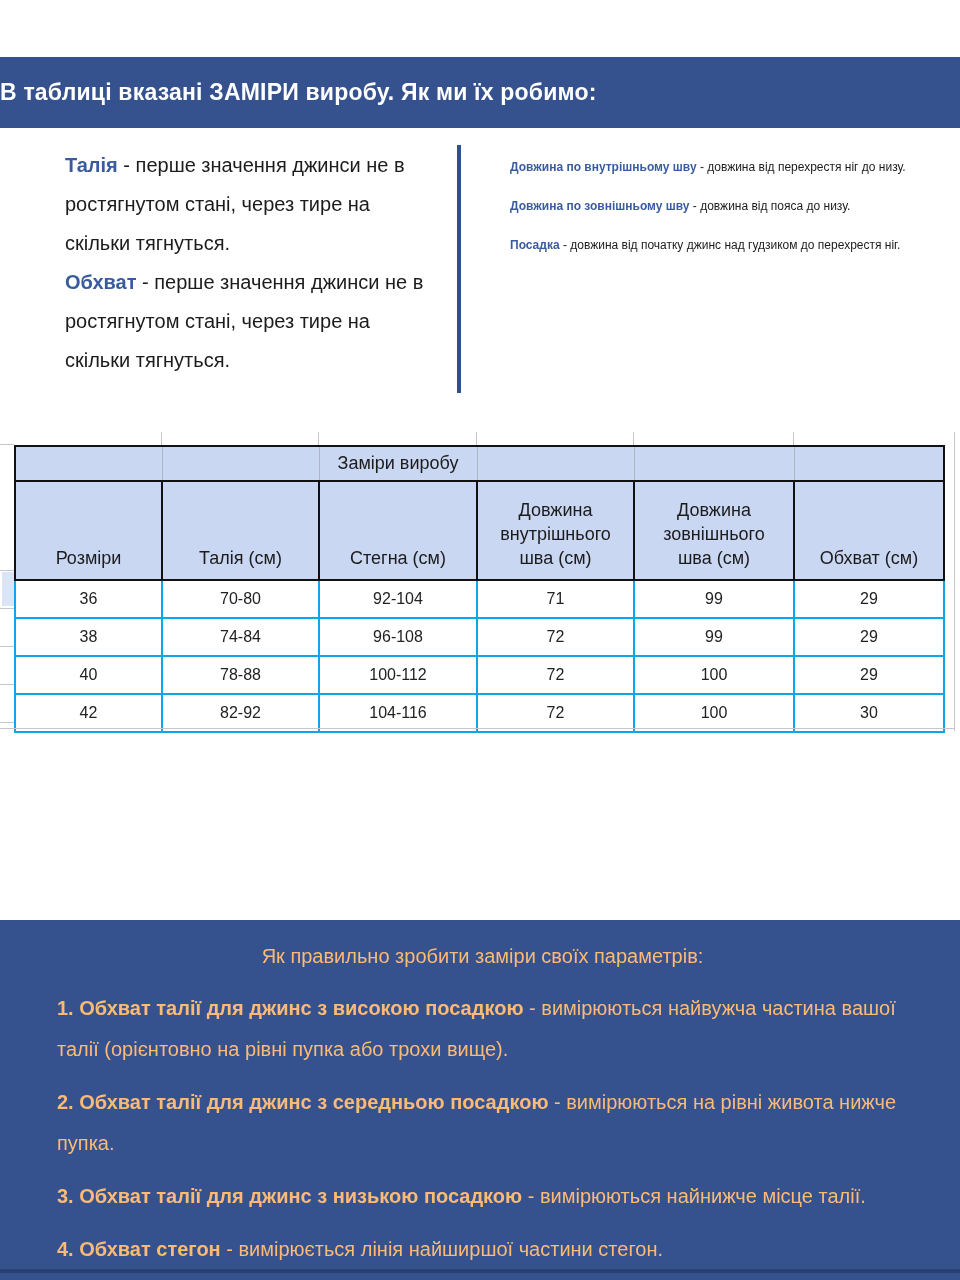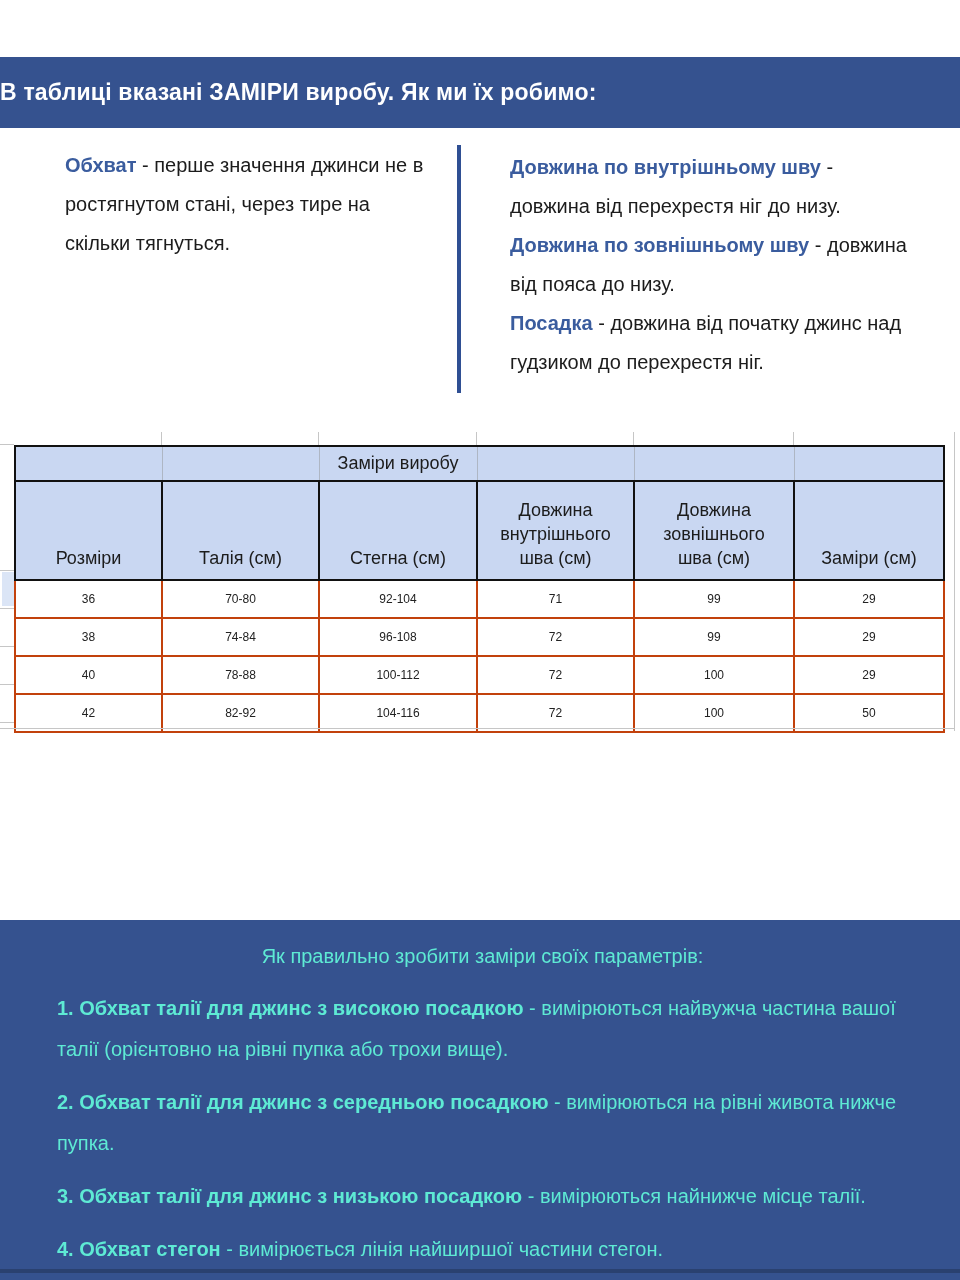--- a/index.html
+++ b/index.html
@@ -13,21 +13,21 @@
   
   .banner {
     position:absolute; left:0; top:57px; width:960px; height:71px;
     background:#35528F; display:flex; align-items:center; justify-content:flex-start;
   }
   .banner-title { color:#ffffff; font-size:23px; font-weight:bold; letter-spacing:0.2px; }
 
   
   .defs { position:absolute; left:0; top:128px; width:960px; height:300px; }
   .defs-left  { position:absolute; left:65px;  top:18px; width:362px; font-size:20px; line-height:39px; }
-  .defs-right { position:absolute; left:510px; top:20px; width:405px; font-size:20px; line-height:39px; }
+  .defs-right { position:absolute; left:510px; top:20px; width:405px; font-size:12px; line-height:39px; }
   .defs p { margin:0; }
   .term { color:#3A5C9E; font-weight:bold; }
   .col-divider {
     position:absolute; left:457px; top:17px; width:4px; height:248px; background:#2F4F93;
   }
 
   
   .table-wrap { position:absolute; left:14px; top:445px; width:929px; }
   table.size-table { border-collapse:collapse; table-layout:fixed; width:929px; }
   table.size-table td, table.size-table th { padding:0 4px; text-align:center; overflow:hidden; }
@@ -41,54 +41,55 @@
   tr.group-row td:first-child { border-left:2px solid #111; }
   tr.group-row td:last-child  { border-right:2px solid #111; }
 
   tr.head-row th {
     height:88px; background:#C9D7F2; font-size:18px; font-weight:normal; color:#1c1c1c;
     border:2px solid #111; vertical-align:bottom; padding-bottom:9px; line-height:24px;
   }
   tr.head-row th .hdr-inner { display:inline-block; max-width:122px; }
 
   tr.data-row td {
-    height:36px; background:#ffffff; font-size:12px; color:#222;
-    border:2px solid #c2410c; vertical-align:middle;
+    height:36px; background:#ffffff; font-size:16px; color:#222;
+    border:2px solid #0ea5e9; vertical-align:middle;
   }
 
   
   .stub { position:absolute; background:#c6c6c6; }
   .stub.v { width:1px; }
   .stub.h { height:1px; }
   .neighbor-cell { position:absolute; background:#dbe5f6; }
 
   
   .instructions {
     position:absolute; left:0; top:920px; width:960px; height:360px;
-    background:#35528F; color:#5eead4; box-sizing:border-box;
+    background:#35528F; color:#fdba74; box-sizing:border-box;
     padding:16px 40px 0 45px; font-size:20px;
   }
   .instr-title { text-align:center; line-height:40px; margin:0 0 2px 0; font-weight:normal; }
   .instructions p.item { margin:12px; line-height:41px; }
   .lead { font-weight:bold; }
   .bottom-edge {
     position:absolute; left:0; top:1269px; width:960px; height:4px; background:#2A4170;
   }
 </style>
 </head>
 <body>
 
 <div class="page">
 
   <div class="banner">
     <div class="banner-title">В таблиці вказані ЗАМІРИ виробу. Як ми їх робимо:</div>
   </div>
 
   <div class="defs">
     <div class="defs-left">
+      <p><span class="term">Талія</span><span> - перше значення джинси не в ростягнутом стані, через тире на скільки тягнуться.</span></p>
       <p><span class="term">Обхват</span><span> - перше значення джинси не в ростягнутом стані, через тире на скільки тягнуться.</span></p>
     </div>
     <div class="col-divider"></div>
     <div class="defs-right">
       <p><span class="term">Довжина по внутрішньому шву</span><span> - довжина від перехрестя ніг до низу.</span></p>
       <p><span class="term">Довжина по зовнішньому шву</span><span> - довжина від пояса до низу.</span></p>
       <p><span class="term">Посадка</span><span> - довжина від початку джинс над гудзиком до перехрестя ніг.</span></p>
     </div>
   </div>
 
@@ -126,21 +127,21 @@
           <td></td>
           <td></td>
           <td></td>
         </tr>
         <tr class="head-row">
           <th><span class="hdr-inner">Розміри</span></th>
           <th><span class="hdr-inner">Талія (см)</span></th>
           <th><span class="hdr-inner">Стегна (см)</span></th>
           <th><span class="hdr-inner">Довжина внутрішнього шва (см)</span></th>
           <th><span class="hdr-inner">Довжина зовнішнього шва (см)</span></th>
-          <th><span class="hdr-inner">Заміри (см)</span></th>
+          <th><span class="hdr-inner">Обхват (см)</span></th>
         </tr>
         <tr class="data-row">
           <td>36</td>
           <td>70-80</td>
           <td>92-104</td>
           <td>71</td>
           <td>99</td>
           <td>29</td>
         </tr>
         <tr class="data-row">
@@ -158,21 +159,21 @@
           <td>72</td>
           <td>100</td>
           <td>29</td>
         </tr>
         <tr class="data-row">
           <td>42</td>
           <td>82-92</td>
           <td>104-116</td>
           <td>72</td>
           <td>100</td>
-          <td>50</td>
+          <td>30</td>
         </tr>
       </tbody>
     </table>
   </div>
 
   <div class="instructions">
     <p class="instr-title">Як правильно зробити заміри своїх параметрів:</p>
     <p class="item"><span class="lead">1. Обхват талії для джинс з високою посадкою</span><span> - вимірюються найвужча частина вашої талії (орієнтовно на рівні пупка або трохи вище).</span></p>
     <p class="item"><span class="lead">2. Обхват талії для джинс з середньою посадкою</span><span> - вимірюються на рівні живота нижче пупка.</span></p>
     <p class="item"><span class="lead">3. Обхват талії для джинс з низькою посадкою</span><span> - вимірюються найнижче місце талії.</span></p>

